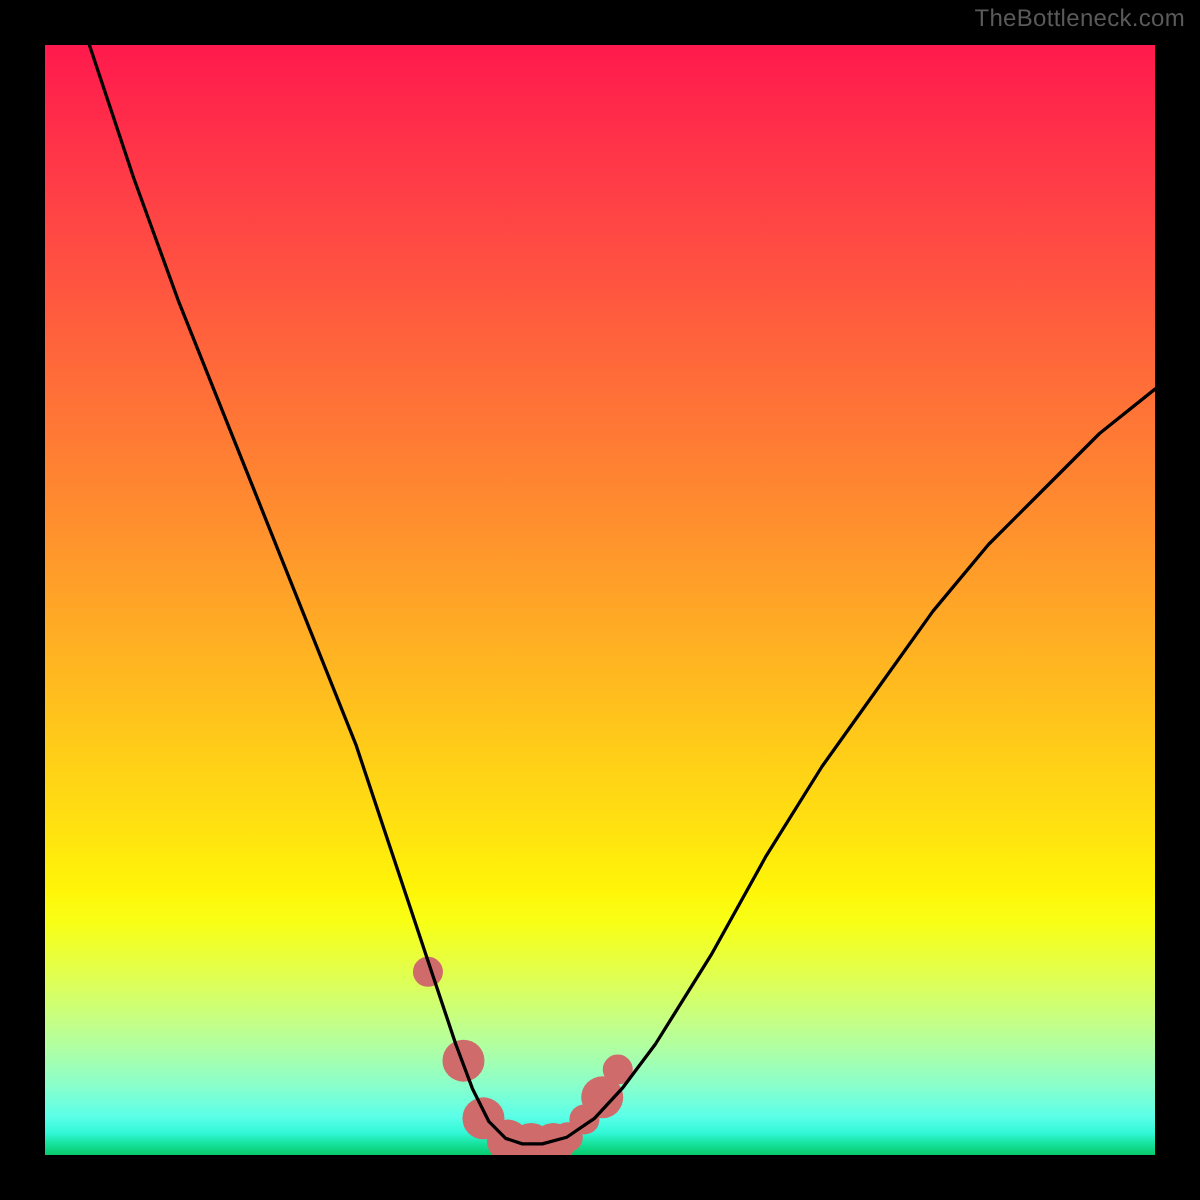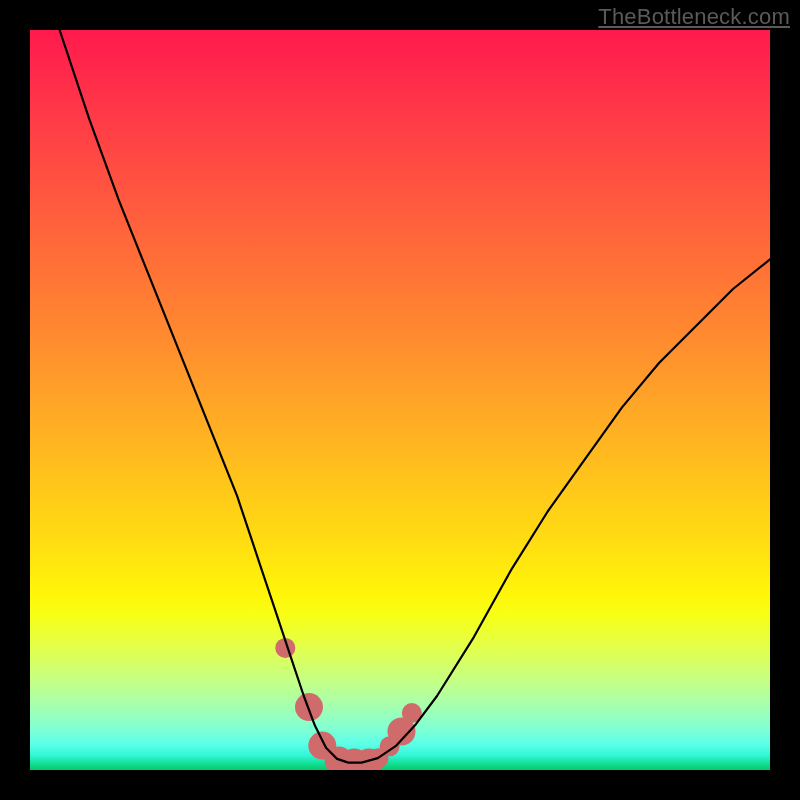--- a/index.html
+++ b/index.html
@@ -56,25 +56,24 @@
     position: absolute;
     inset: 0;
     width: 100%;
     height: 100%;
   }
   .watermark {
     position: absolute;
     top: 4px;
     right: 10px;
     color: #5a5a5a;
-    font-size: 22px;
+    font-size: 16px;
     font-weight: 500;
     letter-spacing: 0.2px;
     user-select: none;
-    text-decoration: underline;
   }
 </style>
 </head>
 <body>
 
 <div class="frame">
   <div class="watermark">TheBottleneck.com</div>
 
   <div class="plot-area">
     <div class="gradient-bg"></div>

